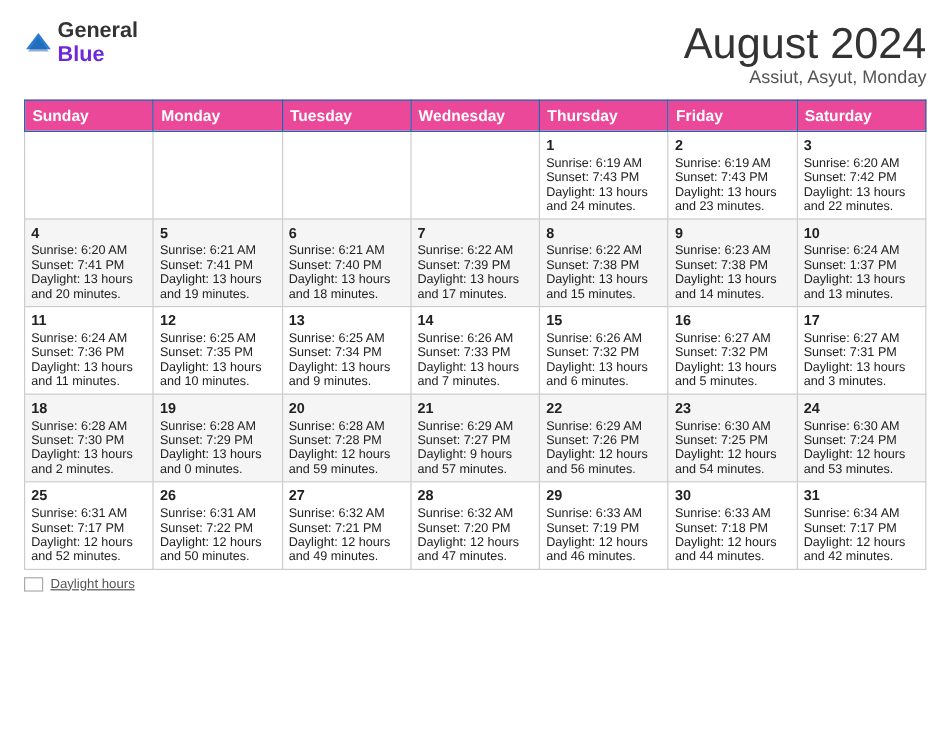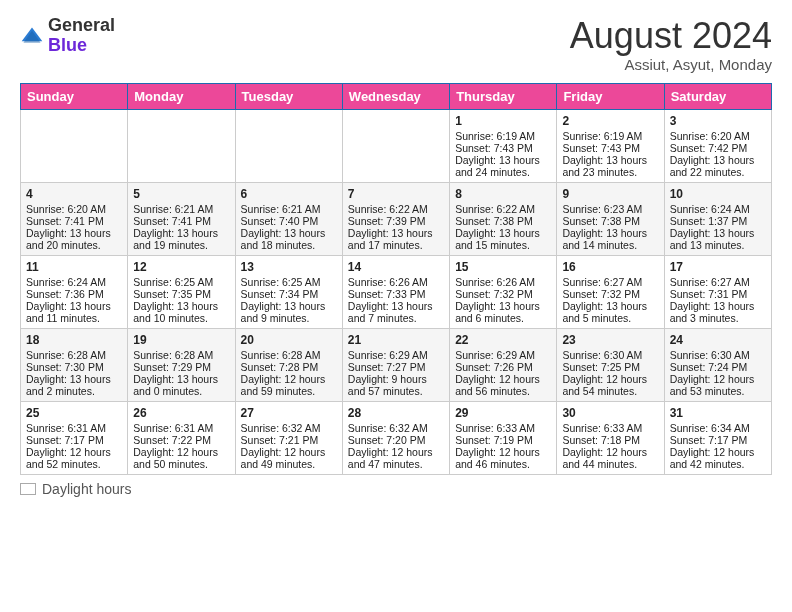--- a/index.html
+++ b/index.html
@@ -79,25 +79,26 @@
       background: #f5f5f5;
     }
     .day-num {
       font-size: 12px;
       font-weight: bold;
       display: block;
       margin-bottom: 2px;
     }
     .footer {
       margin-top: 6px;
-      font-size: 14px;
+      font-size: 11px;
       color: #555;
       display: flex;
       align-items: center;
       gap: 6px;
+      text-decoration: underline;
     }
     .footer-swatch {
       width: 16px;
       height: 12px;
       background: #fff;
       border: 1px solid #aaa;
       display: inline-block;
     }
     table {
       width: 100%;

